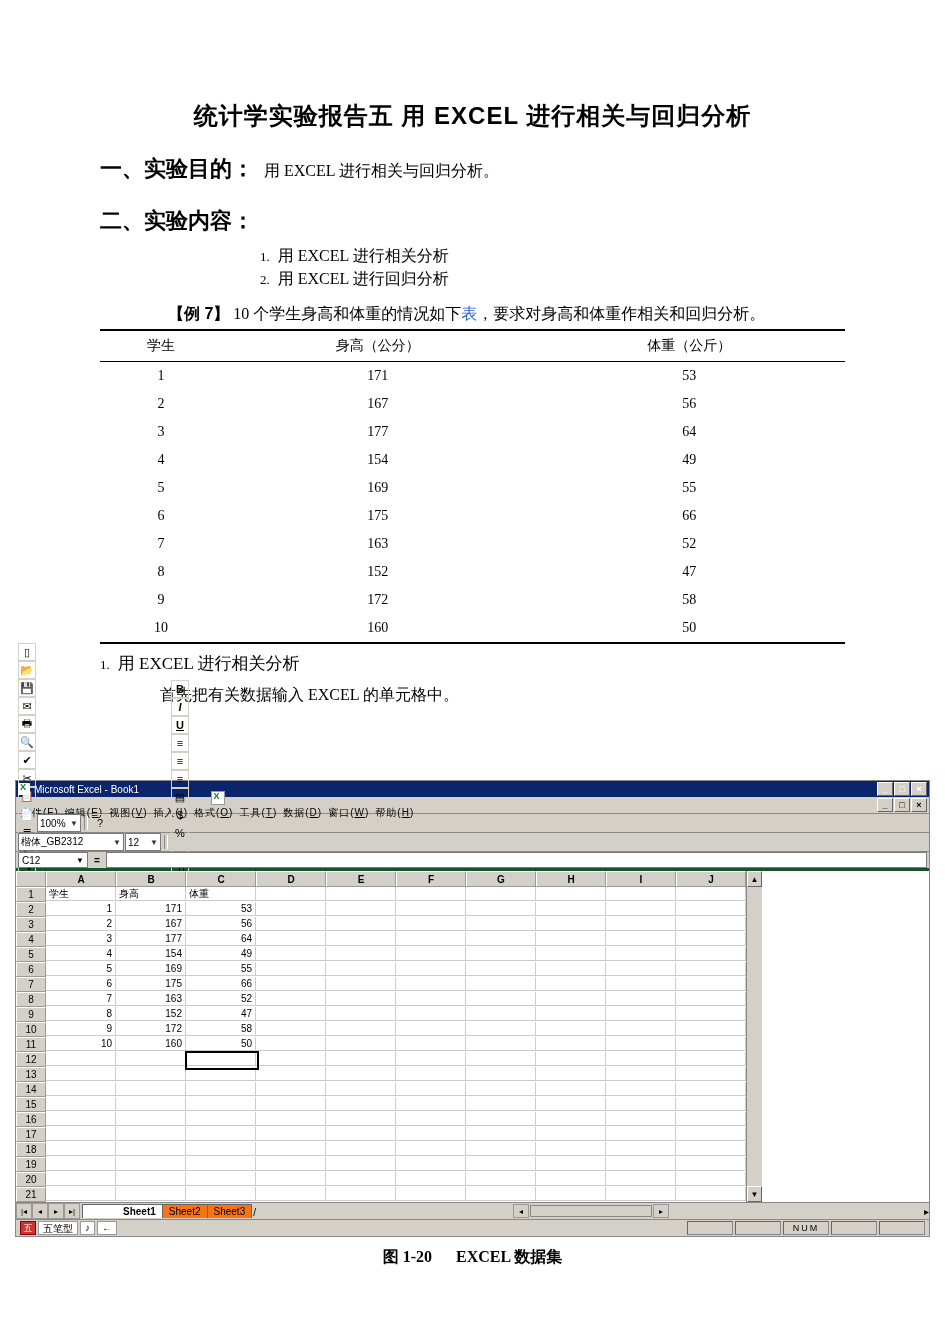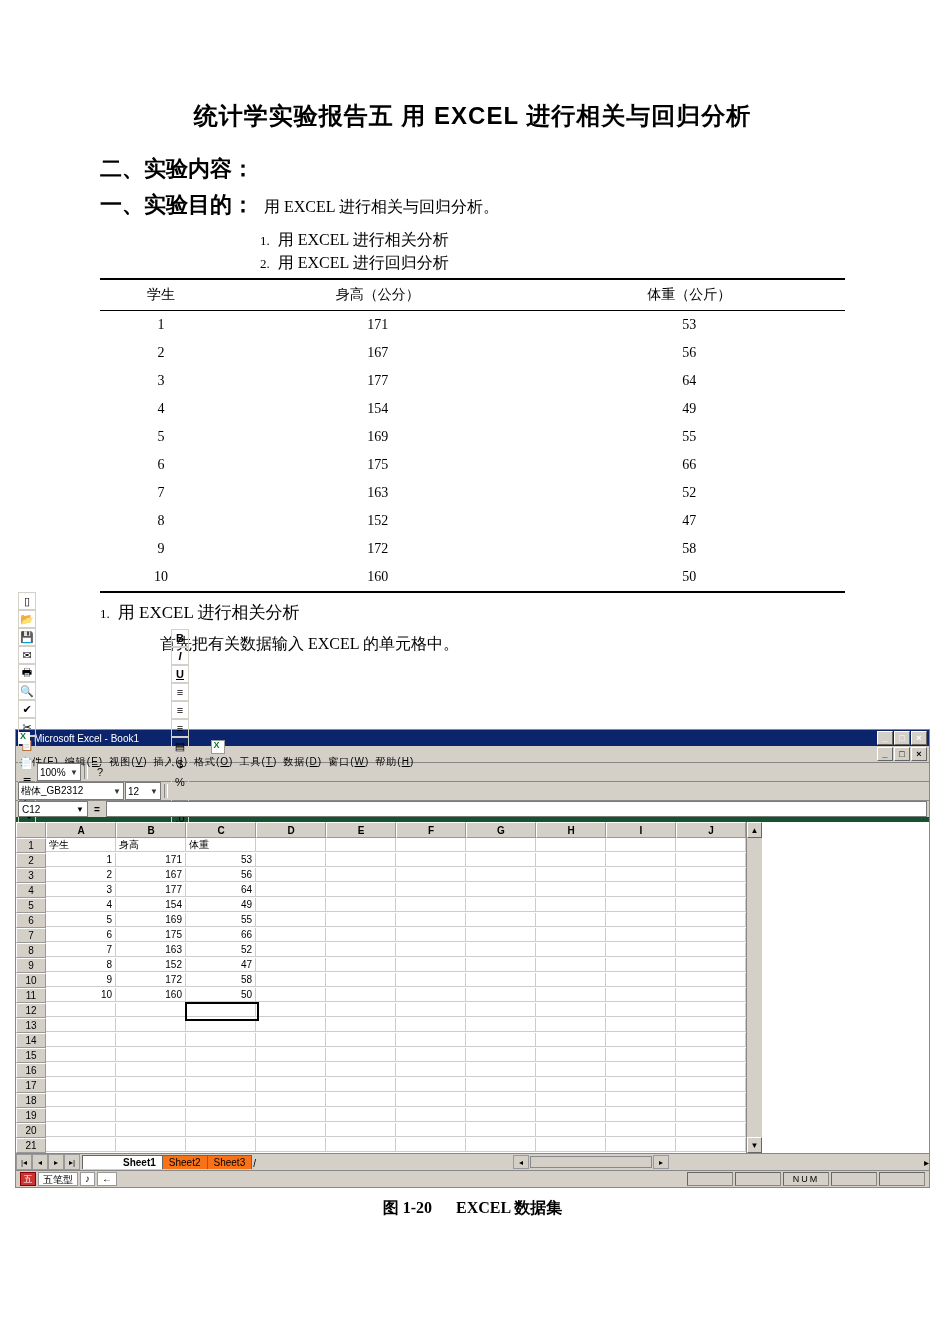--- a/index.html
+++ b/index.html
@@ -145,21 +145,21 @@
     height:16px; background:#fff; border:1px solid #7a7a7a;
     display:flex; align-items:center; padding:0 2px; font-size:10px;
     min-width:38px; justify-content:space-between;
   }
   .tb-combo .dd{ font-size:8px; color:#333; }
   .fontbox{ min-width:100px; }
   .sizebox{ min-width:30px; }
 
   .ex-formula{
     display:flex; align-items:center; height:16px; background:#d4d0c8;
-    border-bottom:5px solid #14532d; padding:0 2px; gap:2px;
+    border-bottom:3px solid #14532d; padding:0 2px; gap:2px;
   }
   .fx-name{
     width:62px; height:14px; background:#fff; border:1px solid #7a7a7a;
     display:flex; align-items:center; justify-content:space-between;
     padding:0 3px;
   }
   .fx-name .dd{ font-size:8px; }
   .fx-eq{ width:14px; text-align:center; font-weight:bold;}
   .fx-input{
     flex:1; height:14px; background:#fff; border:1px solid #7a7a7a;
@@ -251,44 +251,48 @@
   }
   .fig-caption .gap{ display:inline-block; width:24px; }
 </style>
 </head>
 <body>
 
 <div class="page">
 
   <div class="title">统计学实验报告五  用 EXCEL 进行相关与回归分析</div>
 
-  <div class="sec-row" style="margin-top:22px;">
-    <span class="sec-head">
-      <span>二、实验内容</span><span class="punct">：</span>
-    </span>
-  </div>
-
   <div class="sec-row">
     <span class="sec-head">
       <span>一、实验目的</span><span class="punct">：</span>
     </span>
     <span class="sec-body">用 EXCEL 进行相关与回归分析。</span>
   </div>
 
+  <div class="sec-row" style="margin-top:22px;">
+    <span class="sec-head">
+      <span>二、实验内容</span><span class="punct">：</span>
+    </span>
+  </div>
+
   <div class="list-items">
     <div class="li-row">
       <span class="li-num">1.</span><span>用 EXCEL 进行相关分析</span>
     </div>
     <div class="li-row">
       <span class="li-num">2.</span><span>用 EXCEL 进行回归分析</span>
     </div>
   </div>
 
 
 
+  <div class="para7">
+    <span class="bold">【例 7】</span>
+    <span>10 个学生身高和体重的情况如下</span><span class="blue">表</span><span>，要求对身高和体重作相关和回归分析。</span>
+  </div>
 
   <table class="data">
     <thead>
       <tr>
         <th>学生</th>
         <th>身高（公分）</th>
         <th>体重（公斤）</th>
       </tr>
     </thead>
     <tbody id="data-tbody">

